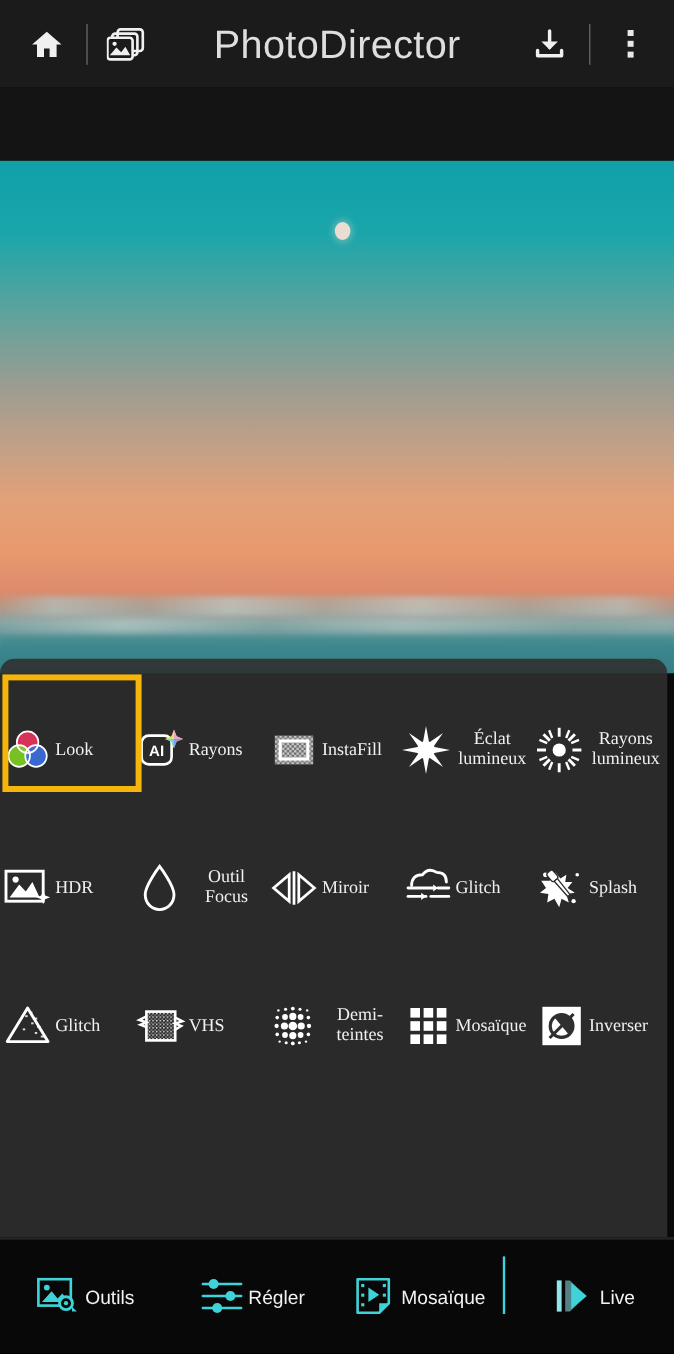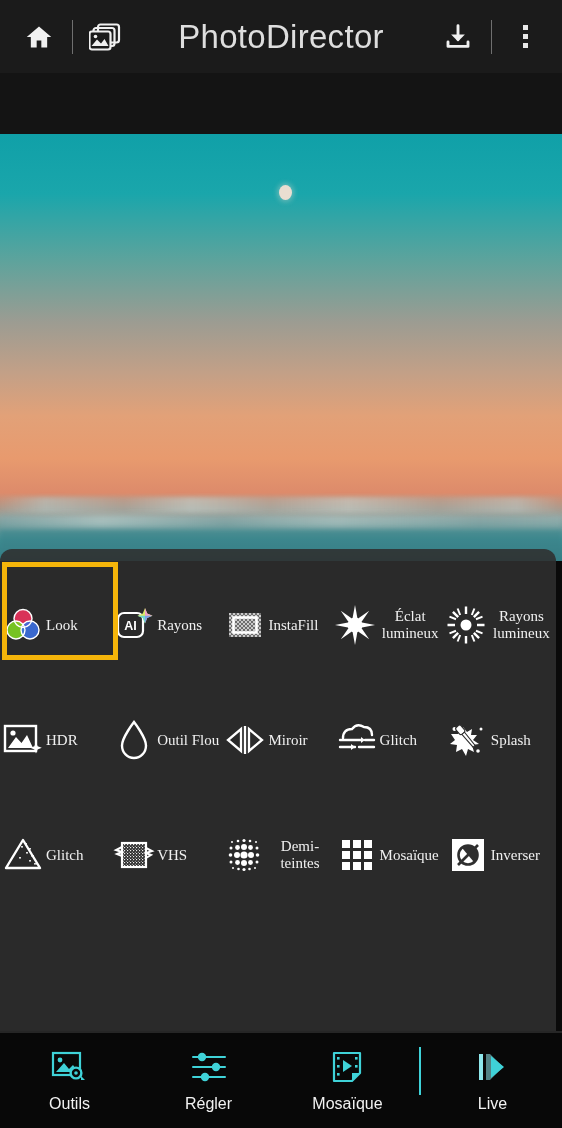--- a/index.html
+++ b/index.html
@@ -138,21 +138,21 @@
   
   .botnav {
     position: absolute; left: 0; bottom: 0;
     width: 562px; height: 97px;
     background: #080808;
     display: flex; align-items: center;
   }
   .nav-item {
     flex: 1 1 0;
     height: 97px;
-    display: flex; flex-direction: column;
+    display: flex; 
     align-items: center; justify-content: center;
     position: relative;
   }
   .nav-ico { width: 44px; height: 42px; display: flex; align-items: center; justify-content: center; }
   .nav-label { margin-top: 7px; color: #f2f2f2; font-size: 16px; }
   .nav-divider {
     width: 2px; height: 48px; background: #3fd2d8; margin: 0 2px 18px 2px;
     flex: 0 0 auto;
   }
   .nav-sel {
@@ -331,21 +331,21 @@
         </div>
         <div class="eff-label">HDR</div>
       </div>
 
       <div class="eff-cell">
         <div class="eff-ico">
           <svg width="34" height="42" viewBox="0 0 34 42">
             <path d="M17 3 C17 3 5 18.5 5 26.5 C5 33.7 10.4 39 17 39 C23.6 39 29 33.7 29 26.5 C29 18.5 17 3 17 3 Z" fill="none" stroke="#fff" stroke-width="2.4"></path>
           </svg>
         </div>
-        <div class="eff-label">Outil Flou</div>
+        <div class="eff-label">Outil Focus</div>
       </div>
 
 
 
       <div class="eff-cell">
         <div class="eff-ico">
           <svg width="44" height="36" viewBox="0 0 44 36">
             <path d="M18 7 L18 29 L5 18 Z" fill="none" stroke="#fff" stroke-width="2.3"></path>
             <line x1="22" y1="4" x2="22" y2="32" stroke="#fff" stroke-width="2.3"></line>
             <path d="M26 7 L26 29 L39 18 Z" fill="none" stroke="#fff" stroke-width="2.3"></path>

